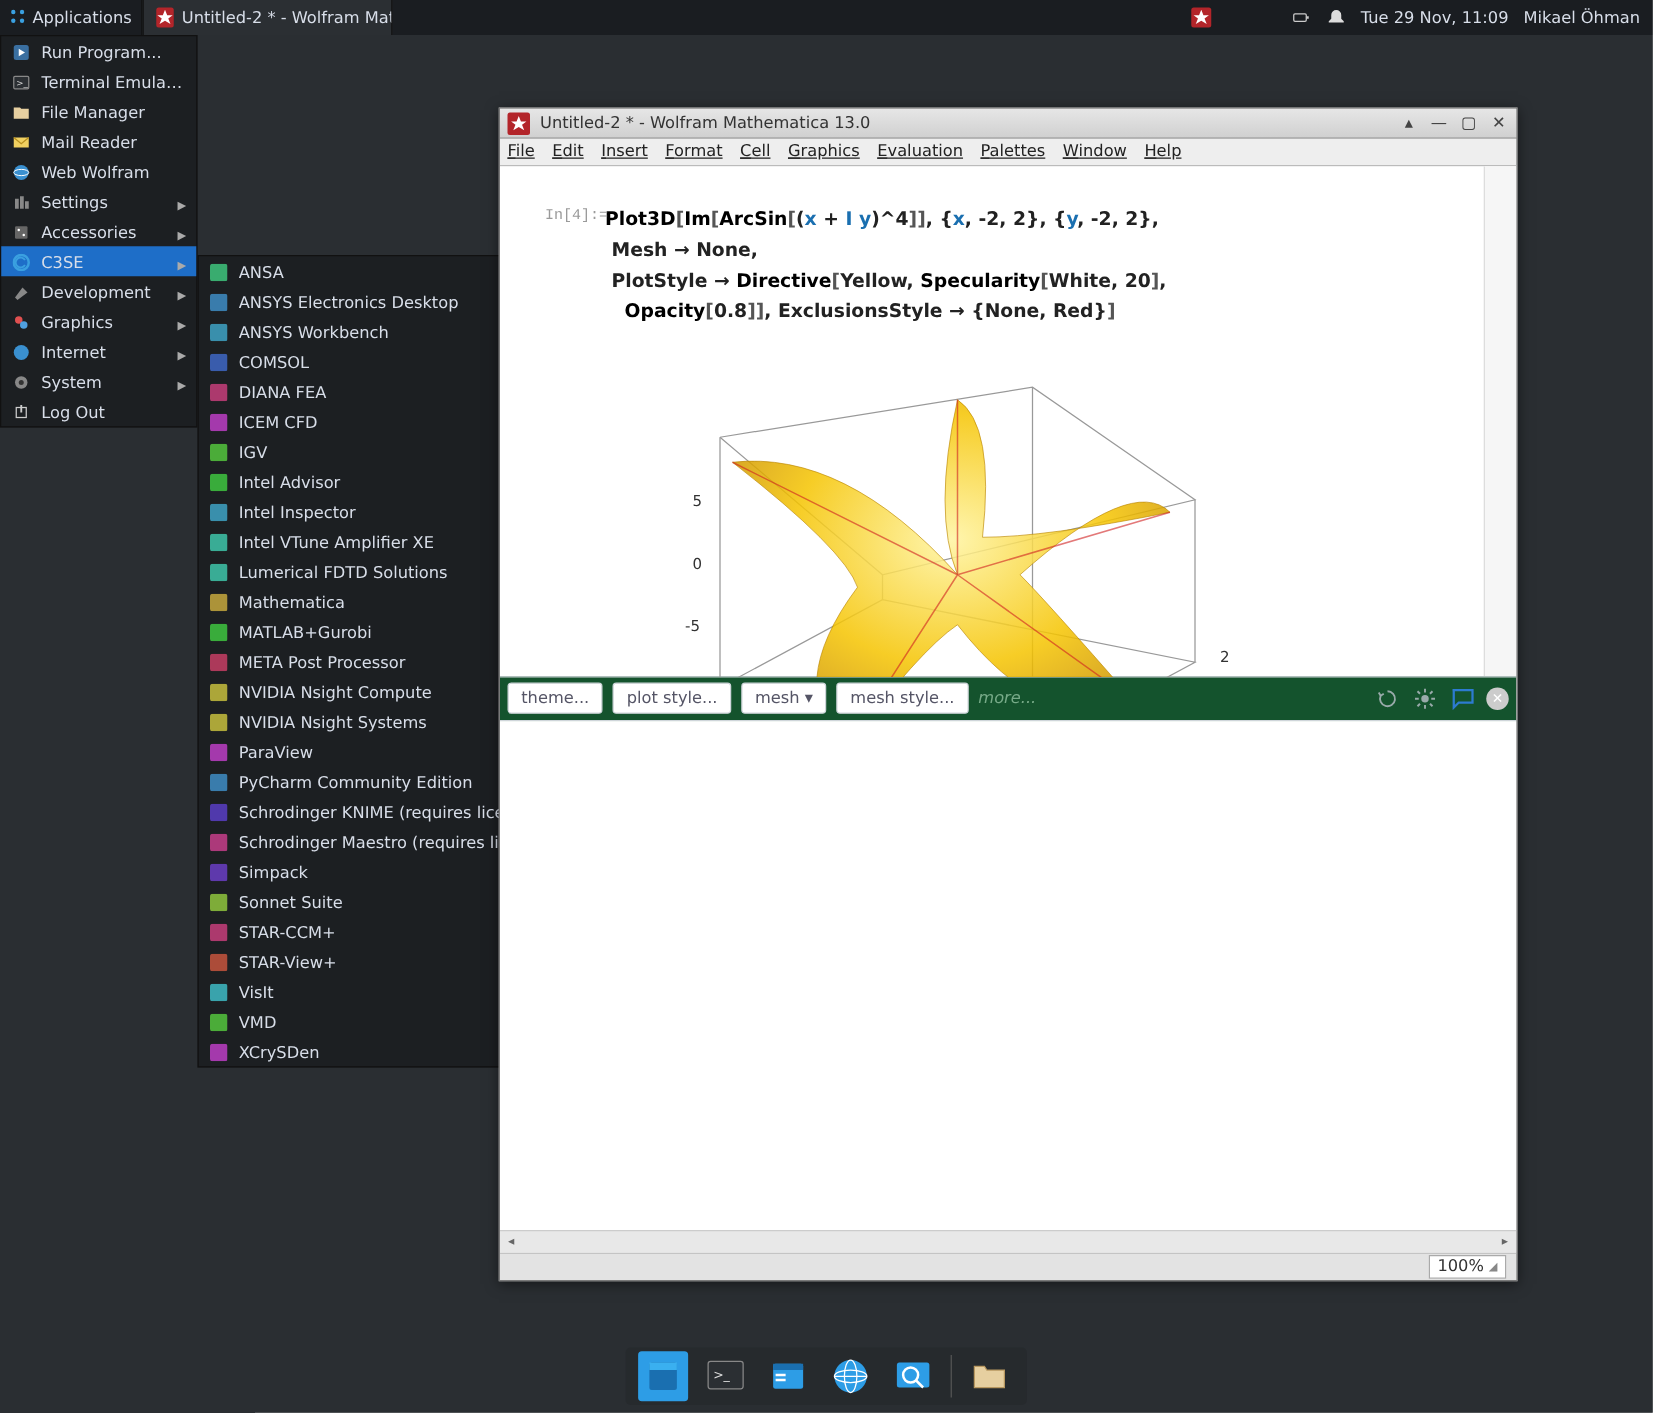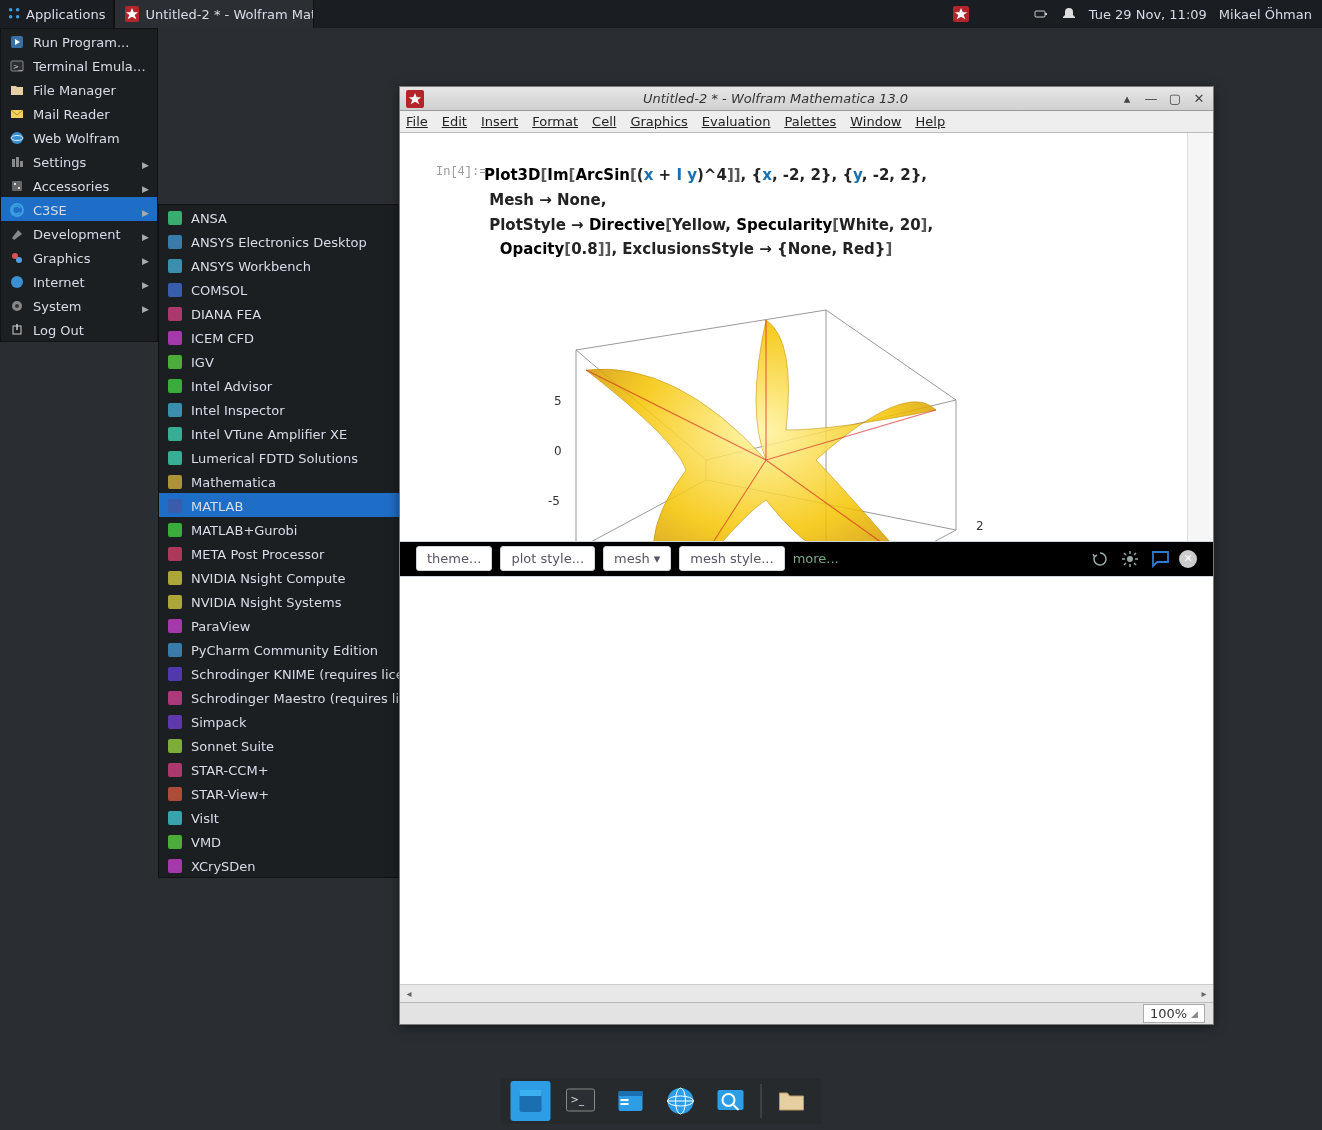--- a/index.html
+++ b/index.html
@@ -25,21 +25,21 @@
 
 
 .sub-menu { position: absolute; top: 204px; left: 158px; width: 276px; background: #1c1f22; border: 1px solid #111; max-height: 700px; }
 .sub-menu .menu-item { height: 24px; }
 .sub-menu .menu-item.selected { background: #1e6ec8; }
 
 
 .app-window { position: absolute; top: 86px; left: 399px; width: 815px; height: 939px; background: #c0c0c0; border: 1px solid #7a7a7a; box-shadow: 0 2px 10px rgba(0,0,0,0.5); display: flex; flex-direction: column; }
 .titlebar { height: 24px; background: linear-gradient(#e6e6e6, #d0d0d0); display: flex; align-items: center; padding: 0 6px; border-bottom: 1px solid #999; color: #333; font-size: 13px; }
 .titlebar .tb-icon { width: 18px; height: 18px; background: #b3252a; border-radius: 2px; display: flex; align-items: center; justify-content: center; margin-right: 8px; }
-.titlebar .tb-title { flex: 1; text-align: center; font-weight: normal; font-style: italic; }
+.titlebar .tb-title { flex: 1; text-align: left; font-weight: normal; }
 .titlebar .win-btns { display: flex; gap: 8px; }
 .titlebar .win-btn { width: 16px; height: 16px; display: flex; align-items: center; justify-content: center; cursor: pointer; color: #444; }
 
 .menubar { height: 22px; background: #eeeeee; display: flex; align-items: center; padding: 0 6px; gap: 14px; border-bottom: 1px solid #bbb; color: #222; font-size: 13px; }
 .menubar .mb-item { cursor: pointer; text-decoration: underline; }
 .menubar .mb-item .ul { text-decoration: underline; }
 
 .notebook { flex: 1; background: #fff; color: #222; overflow: hidden; position: relative; display: flex; flex-direction: column; }
 .nb-body { flex: 1; display: flex; overflow: hidden; }
 .nb-content { flex: 1; padding: 12px 6px 6px 6px; overflow: auto; position: relative; margin-top: 16px; }
@@ -51,23 +51,23 @@
 .code { margin-left: 78px; margin-top: 2px; font-family: "Courier New", monospace; font-size: 15px; font-weight: bold; line-height: 1.65; color: #222; }
 .code .fn { color: #000000; }
 .code .br { color: #555; }
 .code .var-x { color: #1a6fb0; }
 .code .var-y { color: #1a6fb0; }
 .code .hl-i { color: #1a6fb0; }
 
 .plot-area { margin-left: 70px; margin-top: 8px; }
 .plot-svg { width: 560px; height: 400px; }
 
-.suggestion-bar { height: 36px; background: #000000; border-top: 1px solid #cfd5da; border-bottom: 1px solid #cfd5da; display: flex; align-items: center; gap: 8px; padding: 0 16px; font-size: 13px; color: #556; }
+.suggestion-bar { height: 36px; background: #14532d; border-top: 1px solid #cfd5da; border-bottom: 1px solid #cfd5da; display: flex; align-items: center; gap: 8px; padding: 0 6px; font-size: 13px; color: #556; }
 .sug-btn { background: #fff; border: 1px solid #cfd5da; border-radius: 3px; padding: 4px 10px; cursor: pointer; white-space: nowrap; display: flex; align-items: center; gap: 4px; }
-.sug-more { color: #7a8; cursor: pointer; }
+.sug-more { color: #7a8; font-style: italic; cursor: pointer; }
 .sug-spacer { flex: 1; }
 .sug-icon { width: 22px; height: 22px; display: flex; align-items: center; justify-content: center; cursor: pointer; color: #9aa; }
 .sug-close { width: 18px; height: 18px; border-radius: 50%; background: #ccc; display: flex; align-items: center; justify-content: center; color: #fff; font-size: 11px; cursor: pointer; }
 
 .scroll-h { height: 18px; background: #e8e8e8; border-top: 1px solid #ccc; display: flex; align-items: center; }
 .scroll-h .arrow-btn { width: 18px; height: 18px; display: flex; align-items: center; justify-content: center; color: #666; font-size: 10px; cursor: pointer; }
 .scroll-h .track { flex: 1; }
 
 .statusbar { height: 22px; background: #e3e3e3; border-top: 1px solid #bbb; display: flex; align-items: center; justify-content: flex-end; padding: 0 8px; color: #333; font-size: 13px; }
 .zoom-box { background: #fff; border: 1px solid #aaa; padding: 1px 6px; display: flex; align-items: center; gap: 4px; }
@@ -342,28 +342,20 @@
       </span>
       <span class="label">Lumerical FDTD Solutions</span>
     </div>
     <div class="menu-item">
       <span class="micon">
         <svg width="14" height="14">
           <rect width="14" height="14" rx="2" fill="hsl(47,50%,45%)"></rect>
         </svg>
       </span>
       <span class="label">Mathematica</span>
-    </div>
-    <div class="menu-item selected">
-      <span class="micon">
-        <svg width="14" height="14">
-          <rect width="14" height="14" rx="2" fill="hsl(222,50%,45%)"></rect>
-        </svg>
-      </span>
-      <span class="label">MATLAB</span>
     </div>
     <div class="menu-item">
       <span class="micon">
         <svg width="14" height="14">
           <rect width="14" height="14" rx="2" fill="hsl(121,50%,45%)"></rect>
         </svg>
       </span>
       <span class="label">MATLAB+Gurobi</span>
     </div>
     <div class="menu-item">

